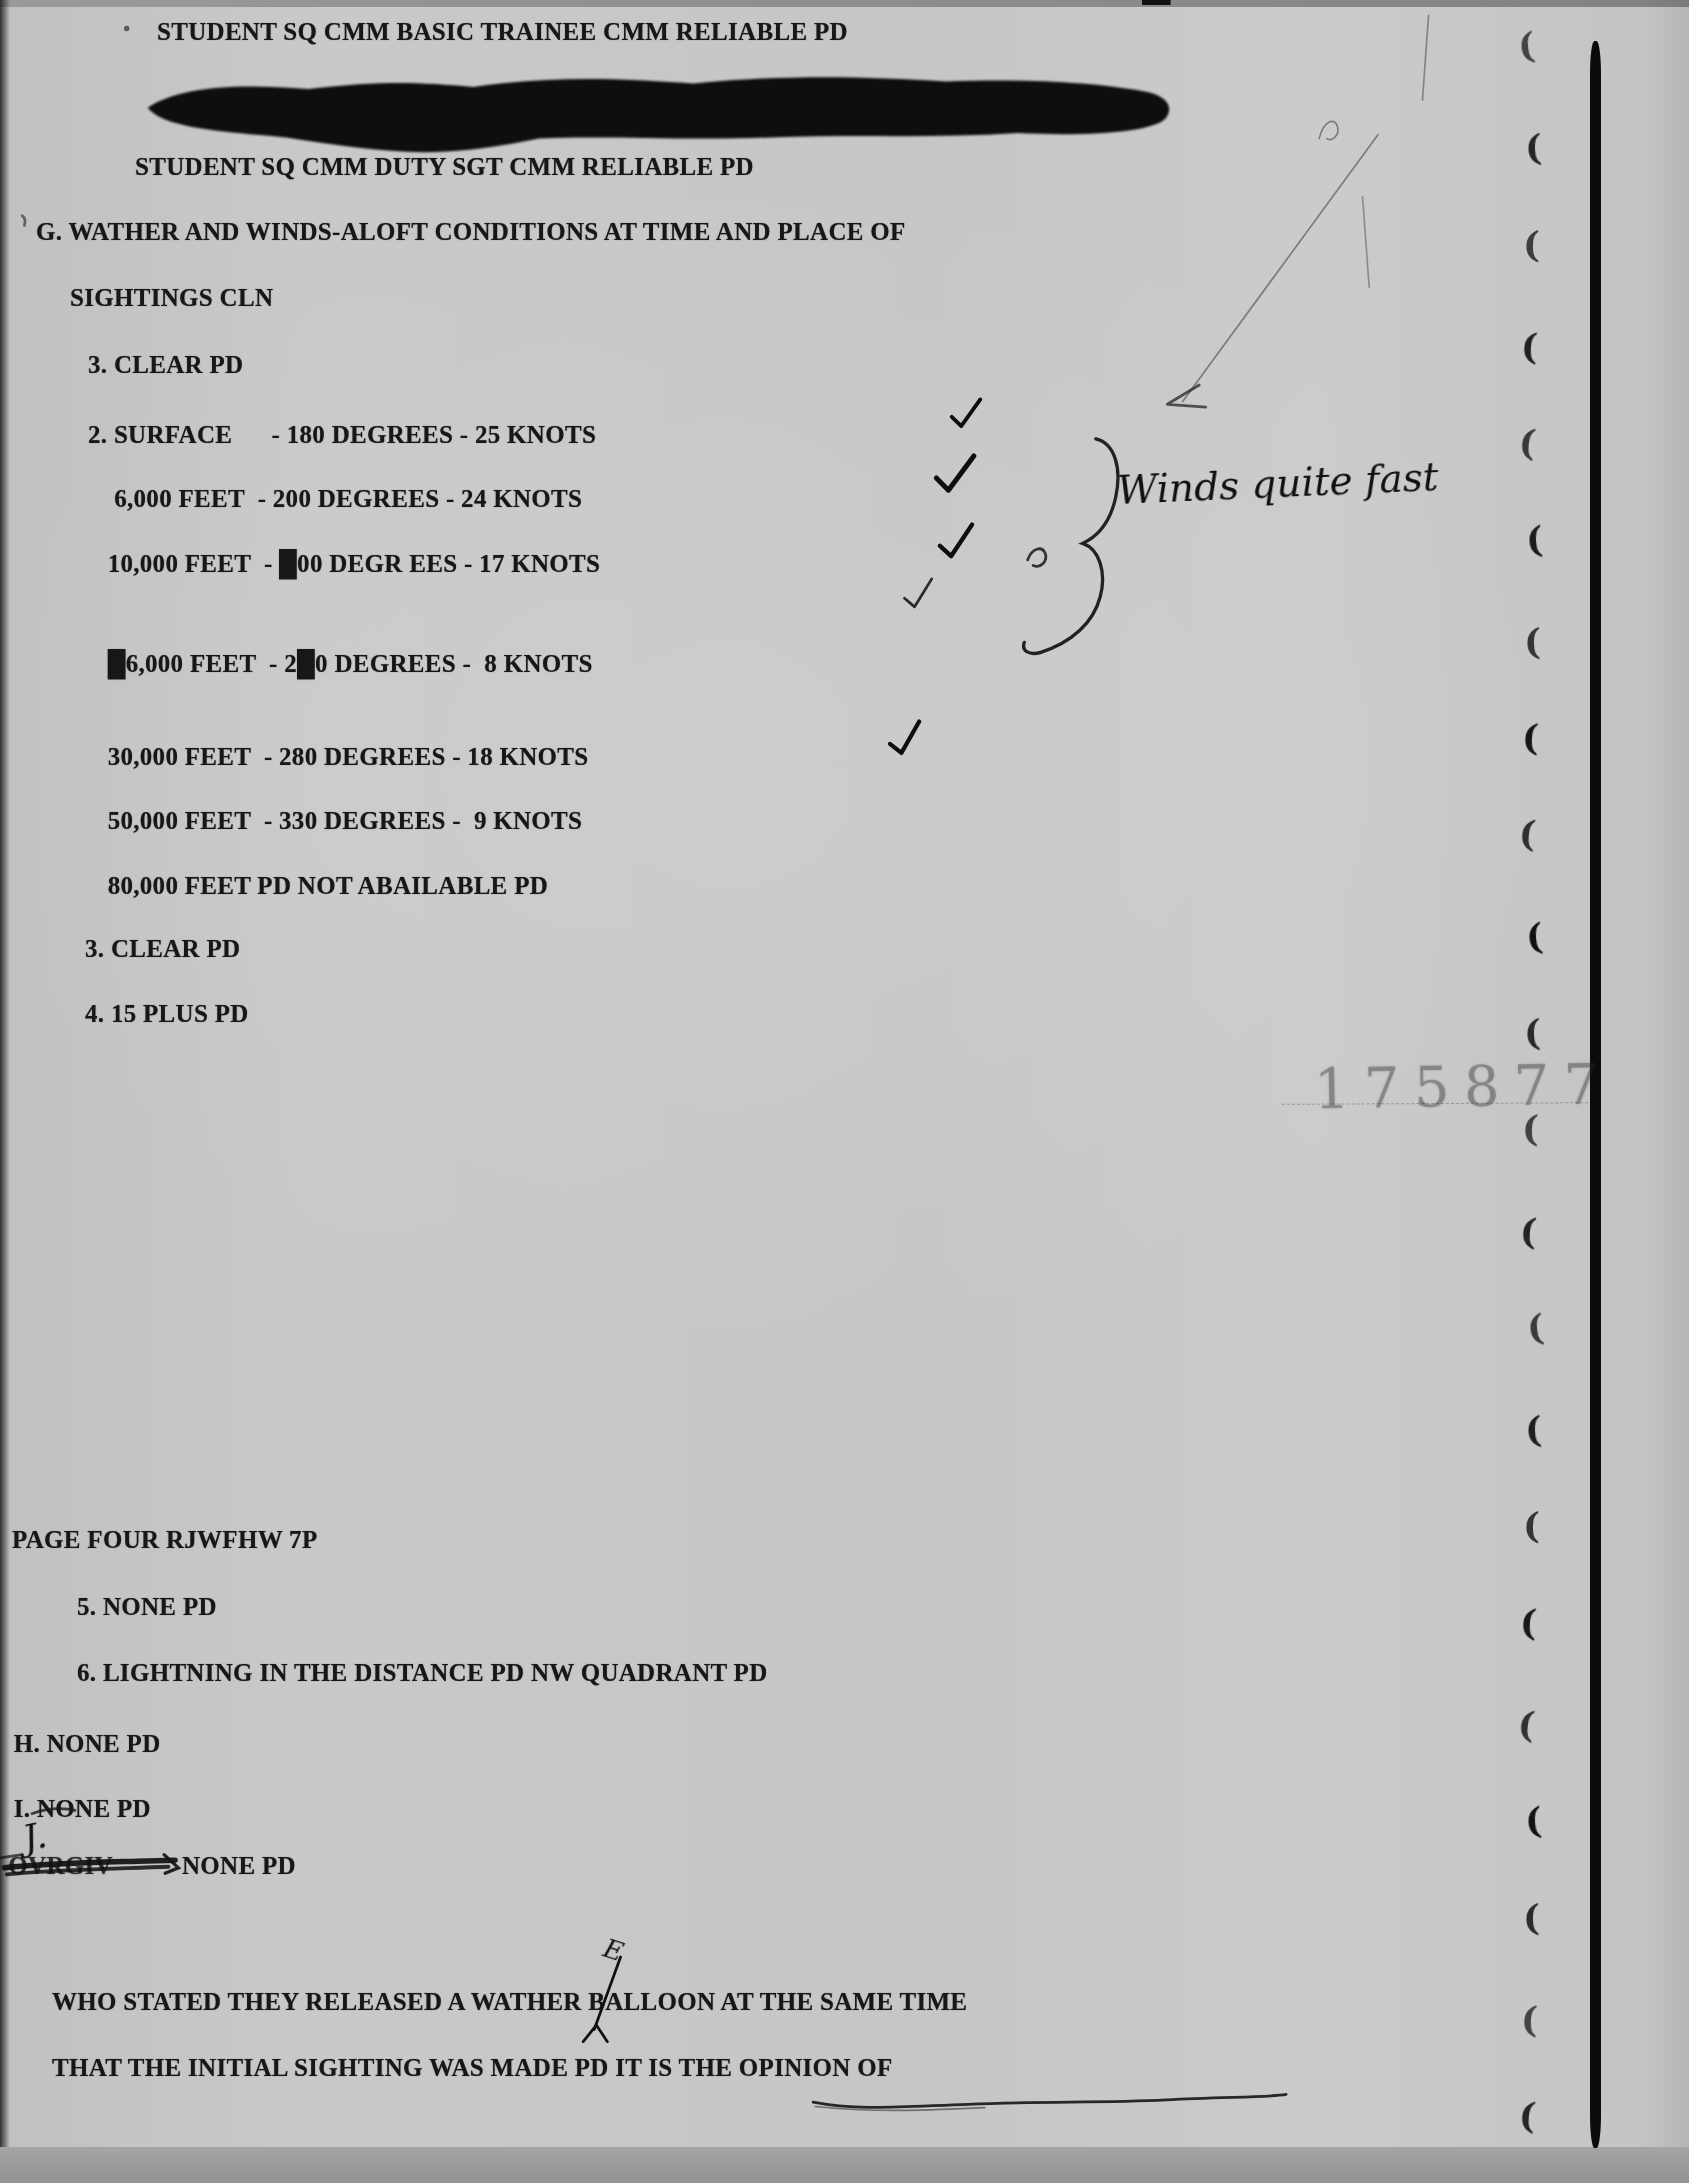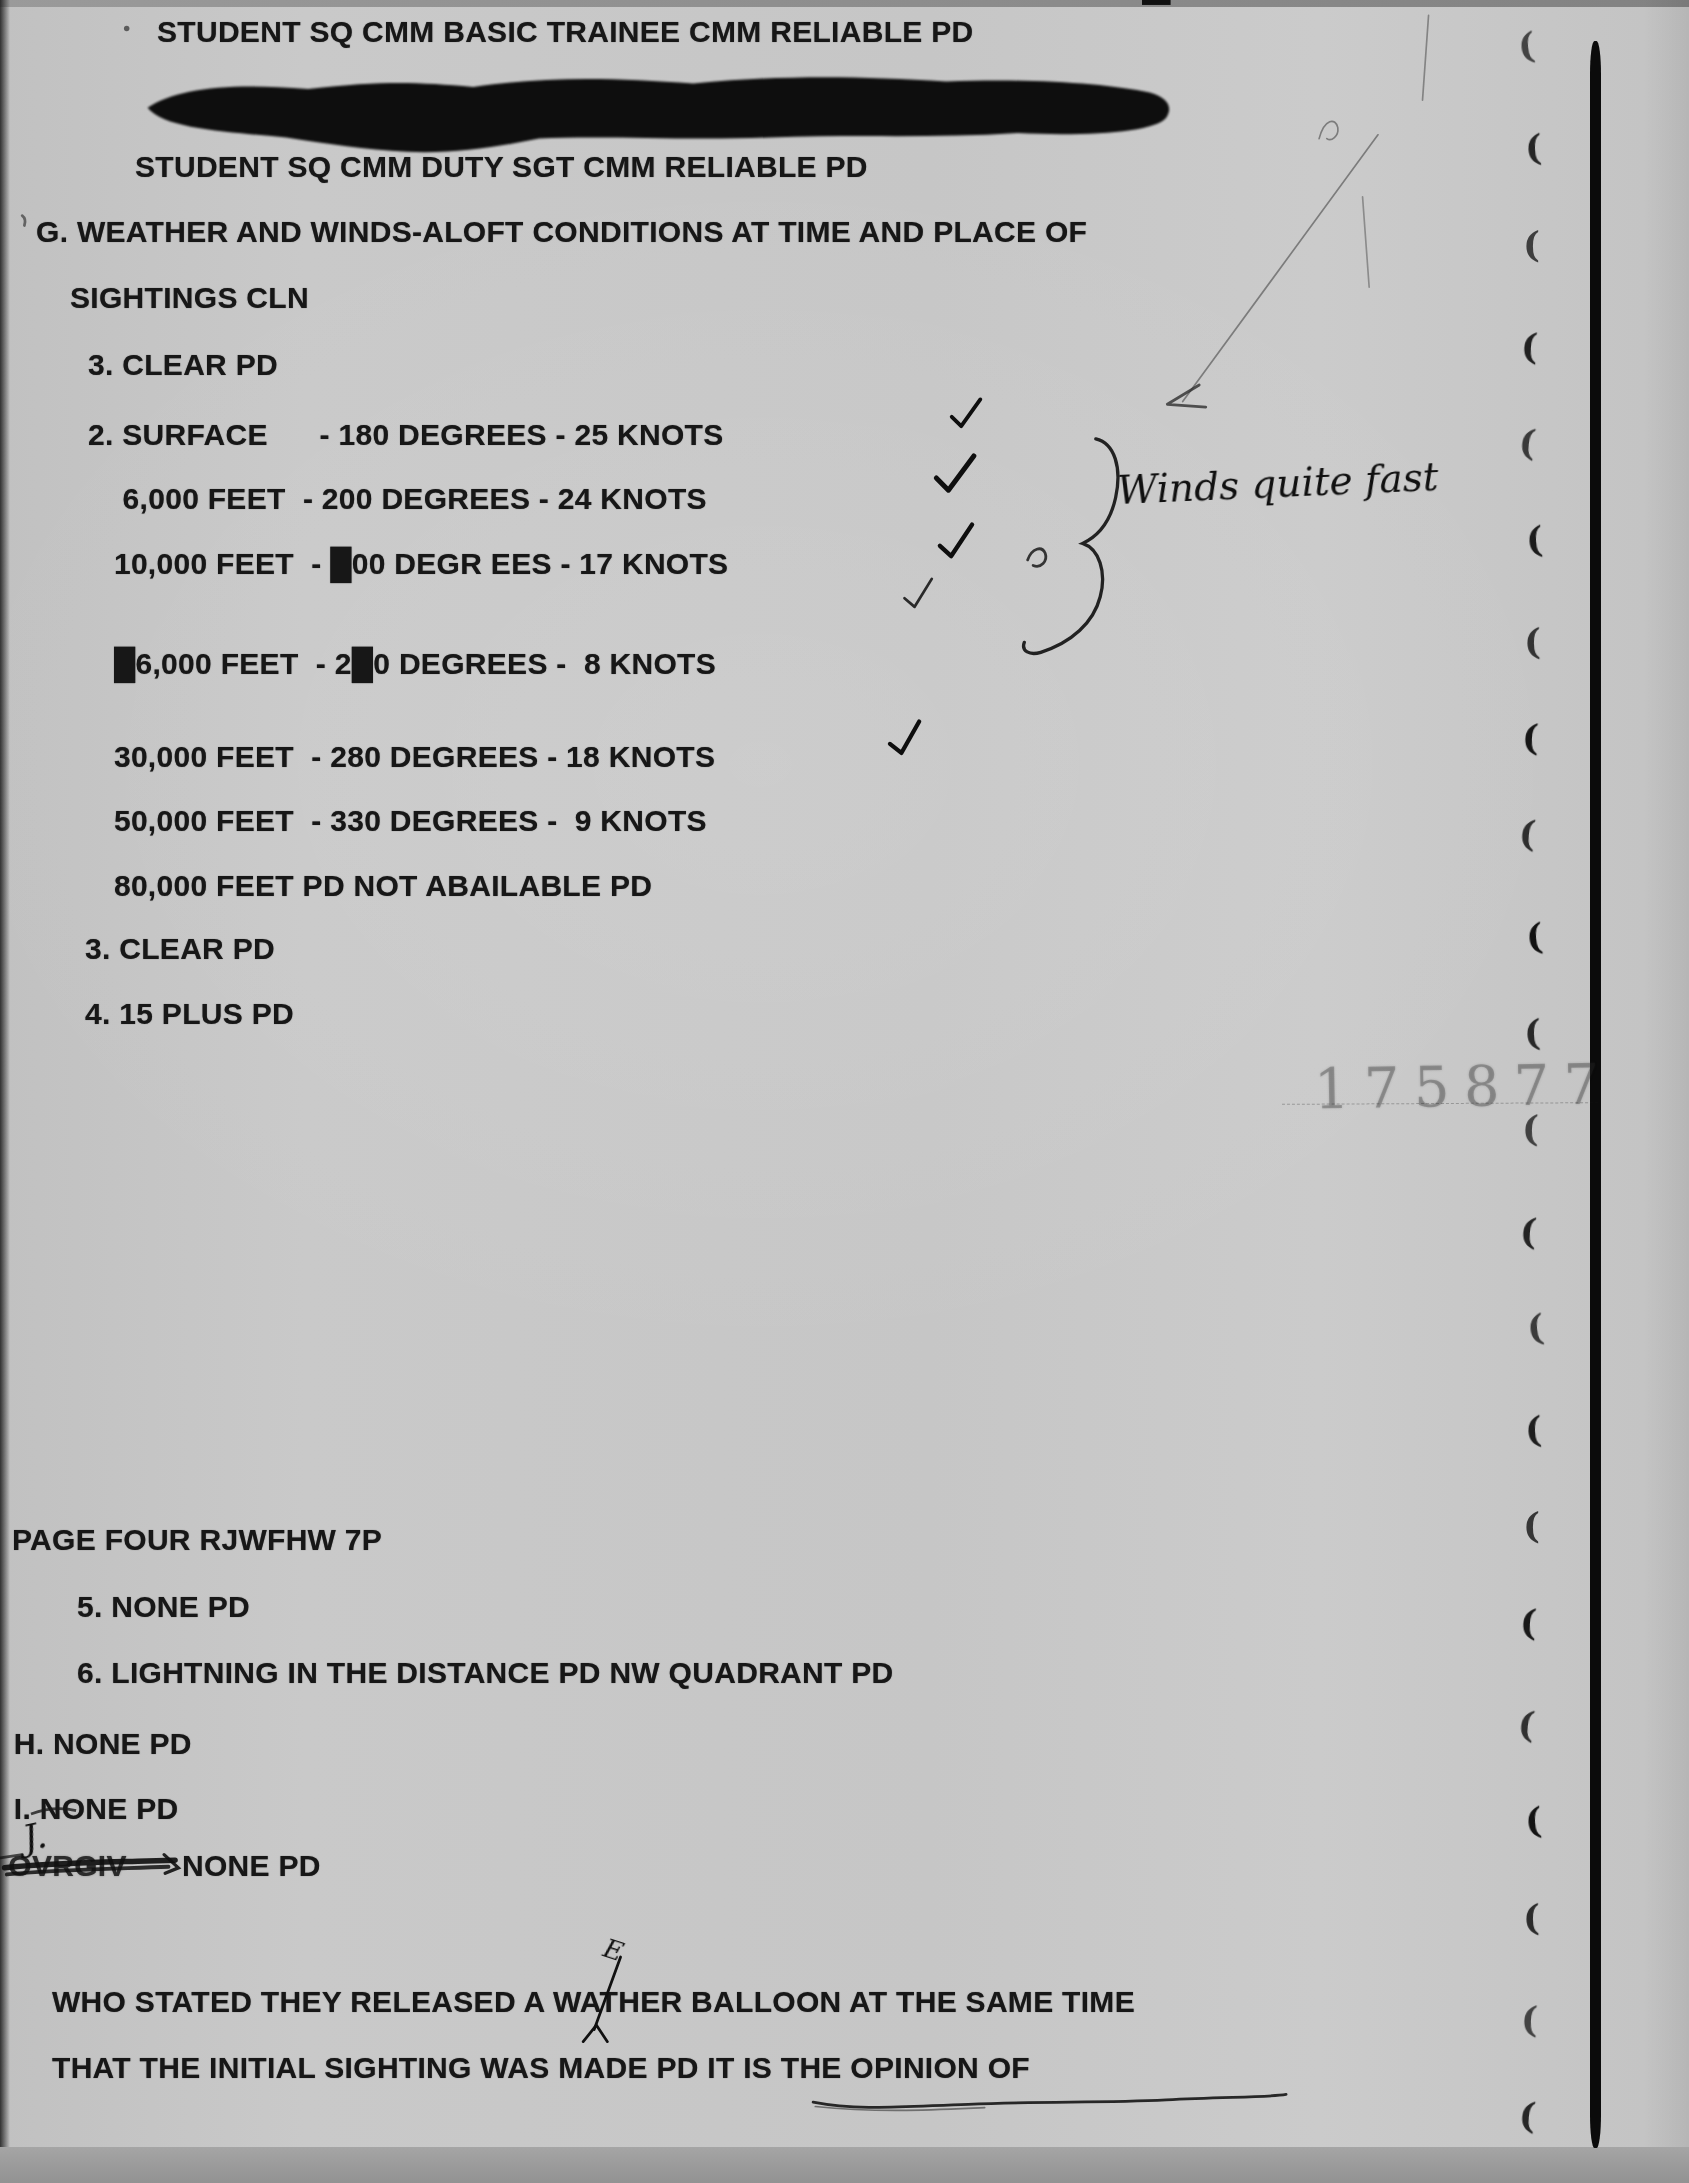--- a/index.html
+++ b/index.html
@@ -4,21 +4,21 @@
 <style>
   html,body{margin:0;padding:0;background:#777;}
   .page{
     position:relative;width:1690px;height:2183px;overflow:hidden;
     background:
       radial-gradient(ellipse 1210px 880px at 45% 35%, rgba(255,255,255,.10), rgba(255,255,255,0) 70%),
       linear-gradient(90deg,#c1c1c1 0%,#c9c9c9 18%,#c6c6c6 55%,#cbcbcb 78%,#c3c3c3 100%);
     font-family:"DejaVu Sans Mono",monospace;
   }
   .t{
-    position:absolute;font-family:Liberation Sans, sans-serif;font-size:30px;font-weight:bold;
+    position:absolute;font-family:Liberation Serif, serif;font-size:25px;font-weight:bold;
     letter-spacing:0.3px;color:#171717;white-space:pre;line-height:33px;
     text-shadow:0 0 1.1px rgba(23,23,23,.55);
   }
   .faded{color:#2c2c2c;text-shadow:0 0 1.7px rgba(40,40,40,.5);}
   .hand{
     position:absolute;font-family:"DejaVu Serif",serif;font-style:italic;color:#101010;
     white-space:pre;filter:blur(0.2px);
   }
   .stamp{
     position:absolute;left:1314px;top:1054px;font-family:"DejaVu Serif",serif;
@@ -73,21 +73,21 @@
       <span class="punch" style="top: 1606px; left: 1520px; transform: rotate(3deg); opacity: 0.928571;">(</span>
       <span class="punch" style="top: 1708px; left: 1518px; transform: rotate(6deg); opacity: 0.8;">(</span>
       <span class="punch" style="top: 1804px; left: 1525px; transform: rotate(-4deg); opacity: 0.957143;">(</span>
       <span class="punch" style="top: 1901px; left: 1523px; transform: rotate(-1deg); opacity: 0.828571;">(</span>
       <span class="punch" style="top: 2003px; left: 1521px; transform: rotate(2deg); opacity: 0.7;">(</span>
       <span class="punch" style="top: 2099px; left: 1519px; transform: rotate(5deg); opacity: 0.857143;">(</span>
     </div>
 
   <div class="t" style="left:157px;top:15.4px">STUDENT SQ CMM BASIC TRAINEE CMM RELIABLE PD</div>
   <div class="t" style="left:135px;top:150px">STUDENT SQ CMM DUTY SGT CMM RELIABLE PD</div>
-  <div class="t" style="left:36px;top:215px">G. WEATHER AND WINDS-ALOFT CONDITIONS AT TIME AND PLACE OF</div>
+  <div class="t" style="left:36px;top:215px">G. WATHER AND WINDS-ALOFT CONDITIONS AT TIME AND PLACE OF</div>
   <div class="t" style="left:70px;top:281px">SIGHTINGS CLN</div>
   <div class="t" style="left:88px;top:348px">3. CLEAR PD</div>
 
   <div class="t" style="left:88px;top:418px">2. SURFACE      - 180 DEGREES - 25 KNOTS</div>
   <div class="t" style="left:88px;top:482px">    6,000 FEET  - 200 DEGREES - 24 KNOTS</div>
   <div class="t" style="left:88px;top:547px">   10,000 FEET  - █00 DEGR EES - 17 KNOTS</div>
   <div class="t" style="left:88px;top:647px">   █6,000 FEET  - 2█0 DEGREES -  8 KNOTS</div>
   <div class="t" style="left:88px;top:740px">   30,000 FEET  - 280 DEGREES - 18 KNOTS</div>
   <div class="t" style="left:88px;top:804px">   50,000 FEET  - 330 DEGREES -  9 KNOTS</div>
   <div class="t" style="left:88px;top:869px">   80,000 FEET PD NOT ABAILABLE PD</div>

